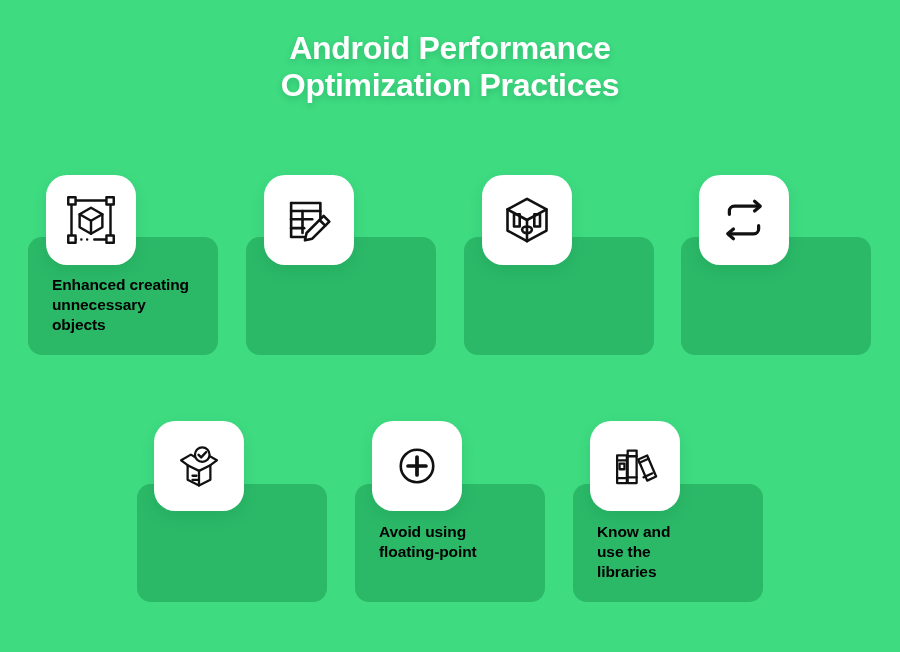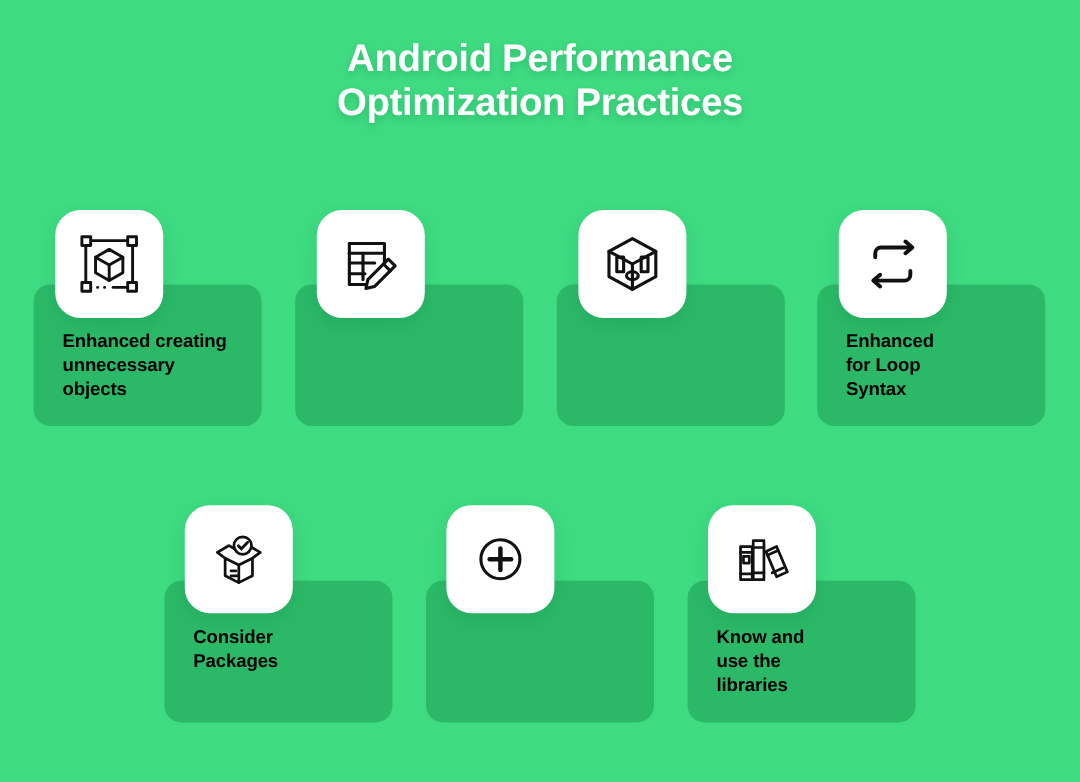--- a/index.html
+++ b/index.html
@@ -173,23 +173,20 @@
       <svg viewBox="0 0 64 64" fill="none" stroke="#111111" stroke-width="4" stroke-linecap="round" stroke-linejoin="round">
 
         <path d="M14 25 v-4 a6 6 0 0 1 6 -6 h31"></path>
         <path d="M45 9 l7 6 -7 6"></path>
 
         <path d="M50 39 v4 a6 6 0 0 1 -6 6 h-31"></path>
         <path d="M19 43 l-7 6 7 6"></path>
       </svg>
     </span>
   </div>
-  <div class="card-label">Enhanced
-for Loop
-Syntax</div>
 </div>
 
 <div class="card row2" style="left:137px; top:421px; width:190px; height:181px;">
   <div class="card-panel" style="background: rgb(43, 185, 104);"></div>
   <div class="icon-tile" style="background: rgb(255, 255, 255);">
     <span>
       <svg viewBox="0 0 64 64" fill="none" stroke="#111111" stroke-width="2.8" stroke-linecap="round" stroke-linejoin="round">
 
         <path d="M18 31 L32 38 L46 31 V49 L32 56 L18 49 Z"></path>
         <path d="M32 38 V56"></path>
@@ -198,35 +195,35 @@
         <path d="M46 31 L54 25 L42 18 L32 24"></path>
 
         <path d="M24 44 h5"></path>
         <path d="M24 49 h7"></path>
 
         <circle cx="36" cy="18" r="9" fill="#ffffff"></circle>
         <path d="M31.5 18.2 l3.2 3.2 6.2 -6.6" stroke-width="3"></path>
       </svg>
     </span>
   </div>
-  <div class="card-label">Consider
-Packages</div>
 </div>
 
 <div class="card row2" style="left:355px; top:421px; width:190px; height:181px;">
   <div class="card-panel" style="background: rgb(43, 185, 104);"></div>
   <div class="icon-tile" style="background: rgb(255, 255, 255);">
     <span>
       <svg viewBox="0 0 64 64" fill="none" stroke="#111111" stroke-width="3.2" stroke-linecap="round" stroke-linejoin="round">
         <circle cx="32" cy="32" r="20"></circle>
         <path d="M32 21 V43" stroke-width="4.6"></path>
         <path d="M21 32 H43" stroke-width="4.6"></path>
       </svg>
     </span>
   </div>
+  <div class="card-label">Avoid using
+floating-point</div>
 </div>
 
 <div class="card row2" style="left:573px; top:421px; width:190px; height:181px;">
   <div class="card-panel" style="background: rgb(43, 185, 104);"></div>
   <div class="icon-tile" style="background: rgb(255, 255, 255);">
     <span>
       <svg viewBox="0 0 64 64" fill="none" stroke="#111111" stroke-width="2.8" stroke-linecap="round" stroke-linejoin="round">
 
         <rect x="10" y="19" width="12" height="34"></rect>
         <path d="M10 25 H22"></path>

